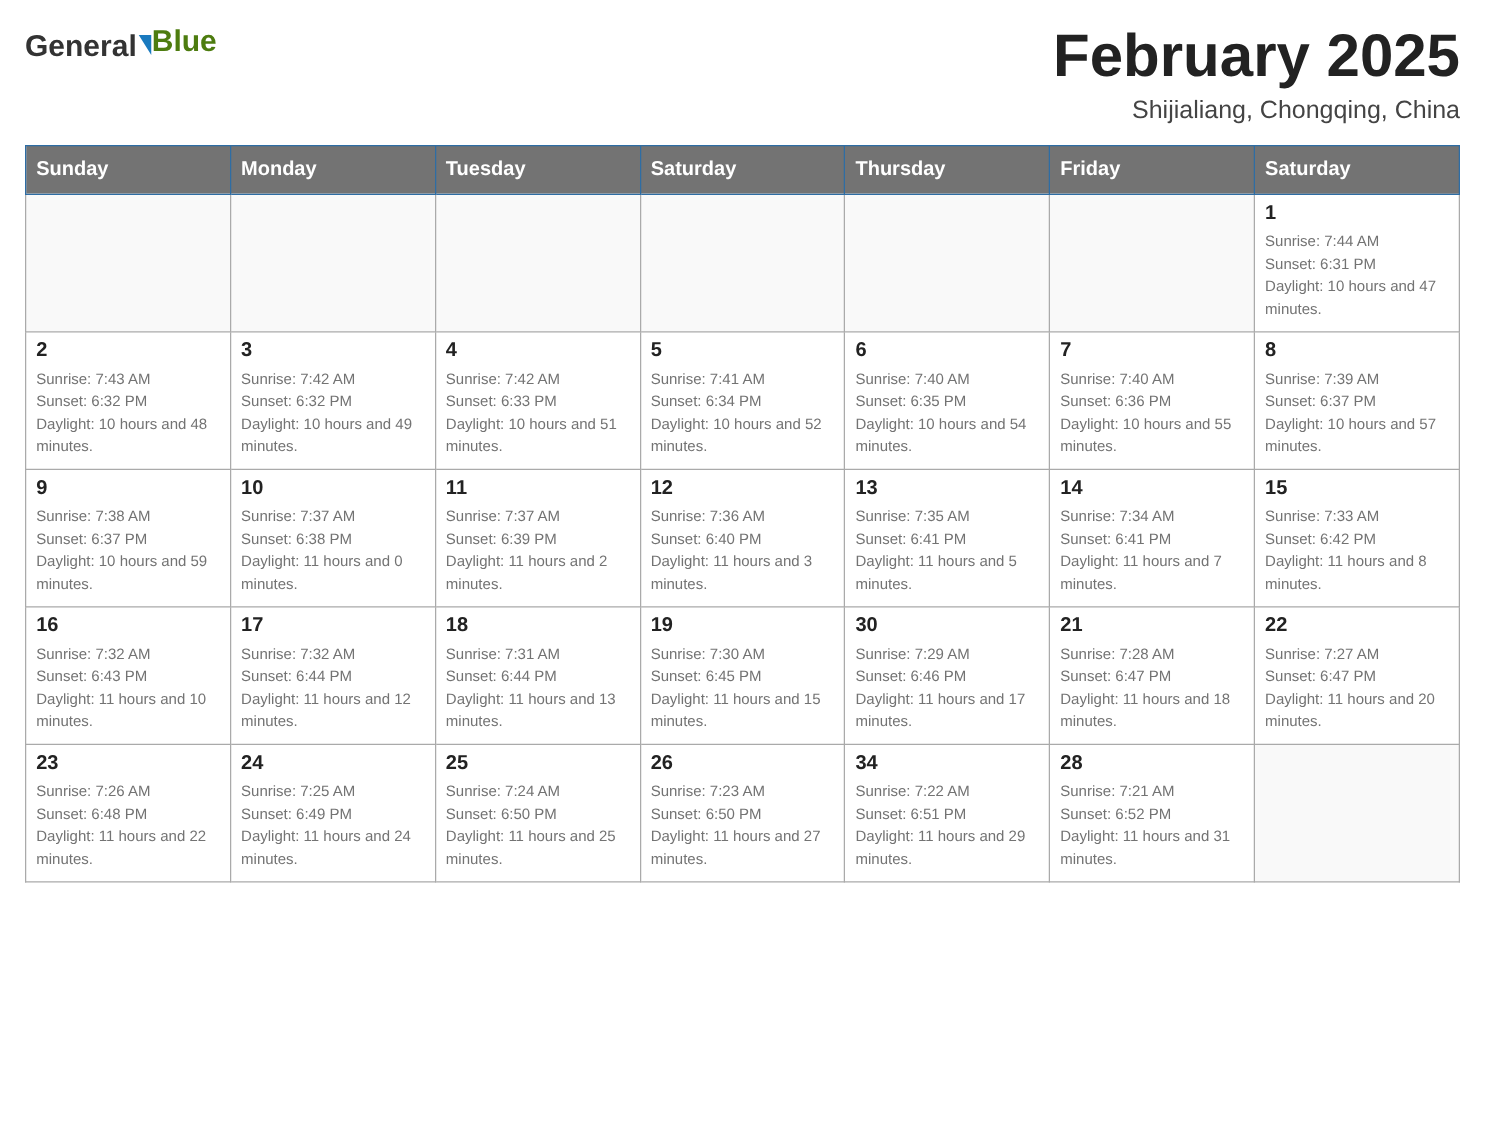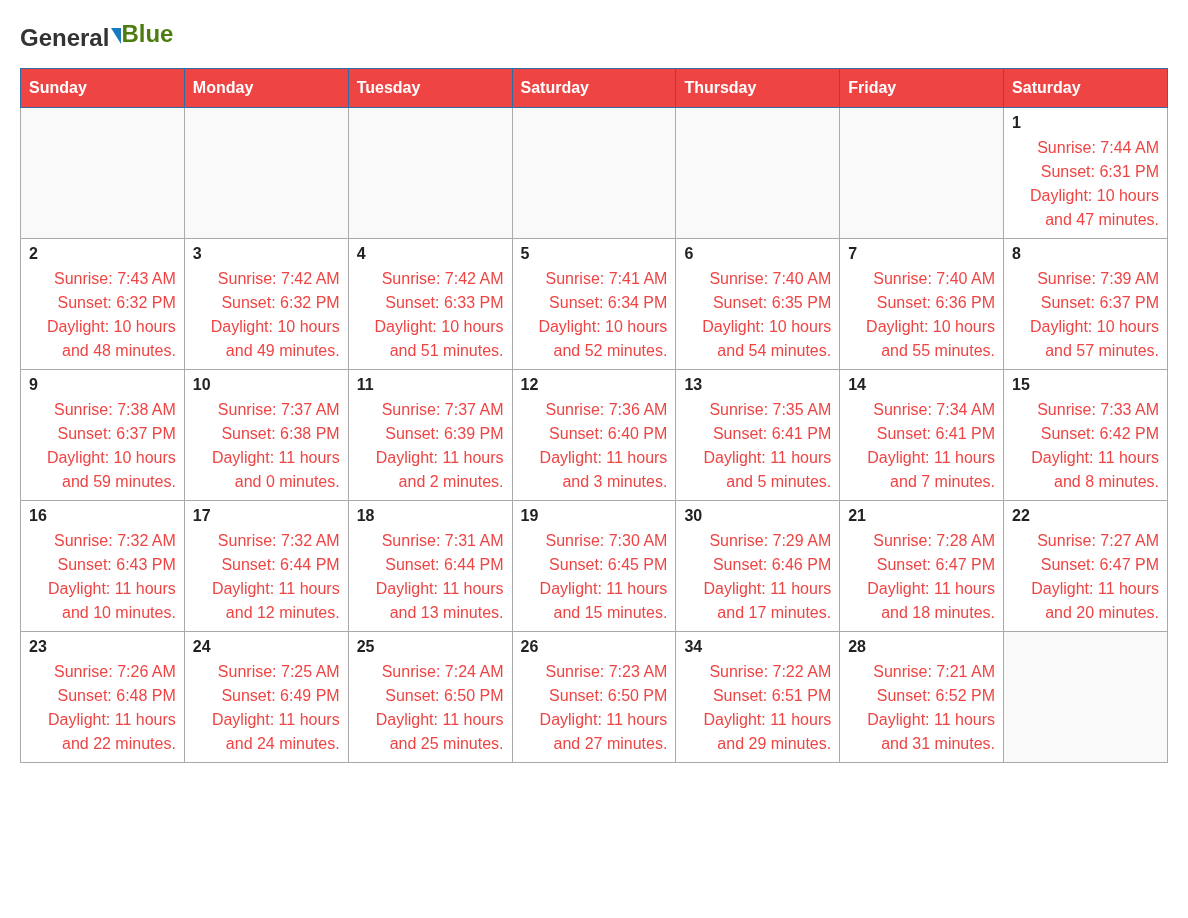--- a/index.html
+++ b/index.html
@@ -35,21 +35,21 @@
       font-size: 20px;
       color: #444;
       margin-top: 4px;
     }
     .calendar {
       width: 100%;
       border-collapse: collapse;
       border: 1px solid #999;
     }
     .calendar thead tr th {
-      background-color: #ef4444;
+      background-color: #737373;
       color: #fff;
       font-size: 16px;
       font-weight: bold;
       padding: 10px 8px;
       text-align: left;
       border: 1px solid #2e6da4;
     }
     .calendar tbody tr td {
       border: 1px solid #aaa;
       vertical-align: top;
@@ -59,24 +59,23 @@
       height: 110px;
     }
     .day-number {
       font-size: 16px;
       font-weight: bold;
       color: #222;
       display: block;
       margin-bottom: 4px;
     }
     .day-info {
-      font-size: 16px;
-      color: #ef4444;
+      font-size: 12px;
+      color: #737373;
       line-height: 1.5;
-      text-align: right;
     }
     .empty-cell {
       background: #f9f9f9;
     }
     .logo-wrapper {
       display: flex;
       align-items: center;
     }
     .logo-text-general {
       font-size: 24px;
@@ -106,20 +105,24 @@
 </head>
 <body>
 
 <div class="header">
   <div class="logo">
     <div class="logo-wrapper">
       <span class="logo-text-general">General</span>
       <span class="logo-arrow"></span>
     </div>
     <span class="logo-line2">Blue</span>
+  </div>
+  <div class="title-block">
+    <div class="calendar-title">February 2025</div>
+    <div class="calendar-subtitle">Shijialiang, Chongqing, China</div>
   </div>
 </div>
 
 <table class="calendar">
   <thead>
     <tr>
       <th>Sunday</th>
       <th>Monday</th>
       <th>Tuesday</th>
       <th>Saturday</th>

